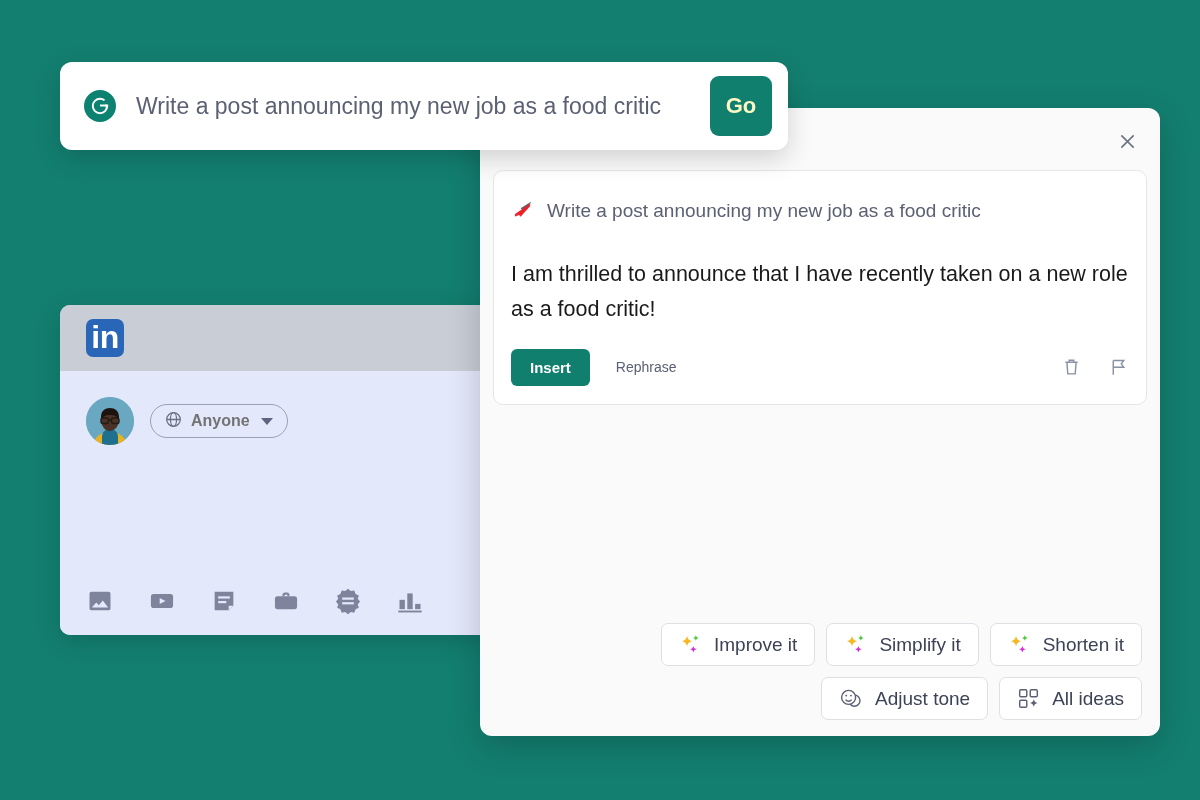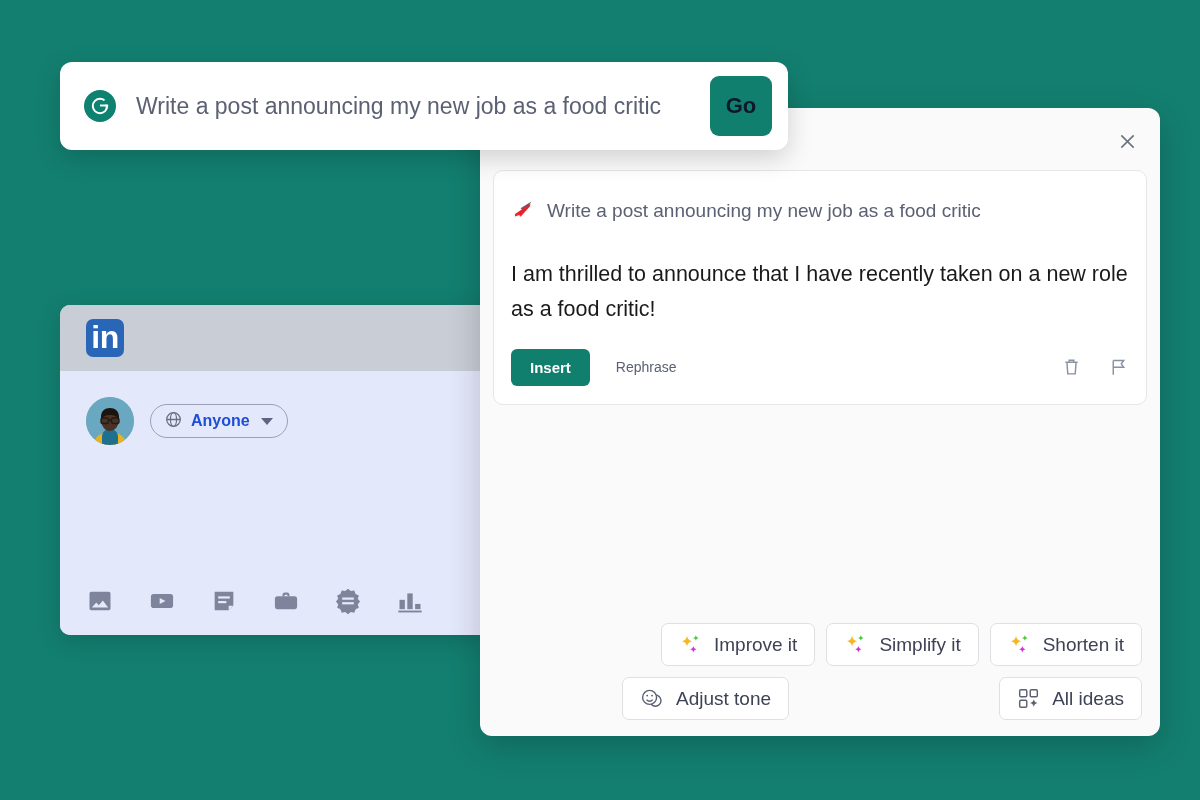--- a/index.html
+++ b/index.html
@@ -72,21 +72,21 @@
     position: relative;
   }
   .li-audience-pill {
     display: inline-flex;
     align-items: center;
     gap: 9px;
     height: 34px;
     padding: 0 14px;
     border: 1.5px solid #9aa0b5;
     border-radius: 18px;
-    color: #1d4ed8;
+    color: #737373;
     font-size: 16px;
     font-weight: bold;
   }
   .globe-icon { display: block; }
   .caret-down {
     width: 0; height: 0;
     border-left: 6px solid transparent;
     border-right: 6px solid transparent;
     border-top: 7px solid #5d6580;
     margin-left: 2px;
@@ -198,21 +198,21 @@
     right: 18px;
     bottom: 16px;
     width: 520px;
   }
   .chip-row {
     display: flex;
     justify-content: flex-end;
     gap: 11px;
     margin-bottom: 11px;
   }
-  .chip-row:last-child { margin-bottom: 0; justify-content: space-between; }
+  .chip-row:last-child { margin-bottom: 0; }
   .chip {
     display: inline-flex;
     align-items: center;
     gap: 12px;
     height: 43px;
     padding: 0 17px;
     background: #ffffff;
     border: 1px solid #dfe0e4;
     border-radius: 7px;
     font-family: inherit;
@@ -254,21 +254,21 @@
     background: transparent;
     font-family: inherit;
     font-size: 23px;
     color: #5b6073;
     margin-left: 20px;
     padding: 0;
   }
   .prompt-input::placeholder { color: #5b6073; }
   .btn-go {
     background: #117f6d;
-    color: #0f172a;
+    color: #fef9c3;
     border: none;
     border-radius: 9px;
     width: 62px;
     height: 60px;
     font-family: inherit;
     font-size: 22px;
     font-weight: bold;
     cursor: pointer;
     flex: 0 0 auto;
   }

